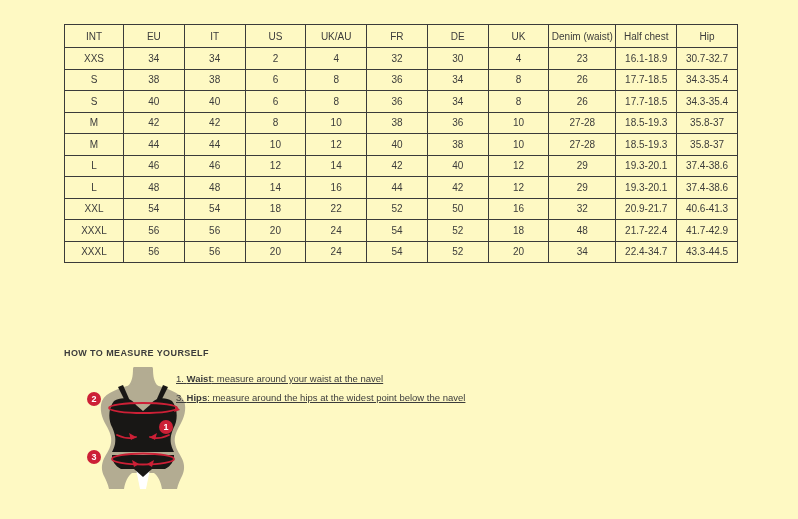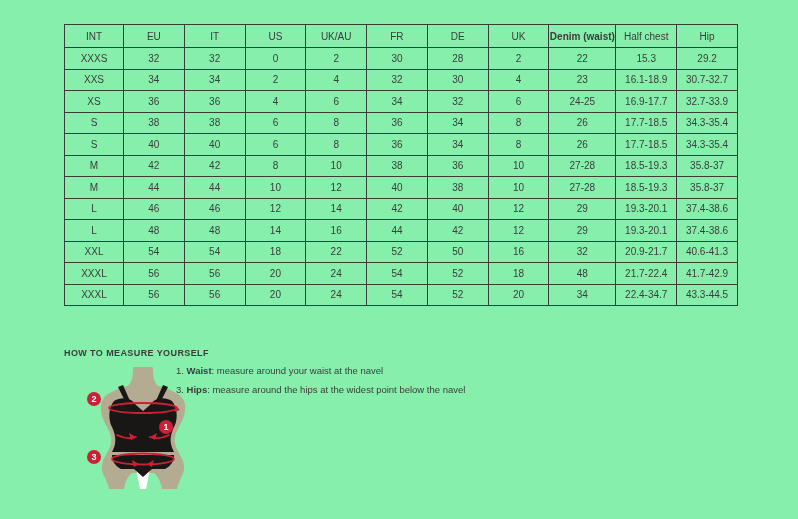--- a/index.html
+++ b/index.html
@@ -1,20 +1,20 @@
 <!DOCTYPE html>
 <html><head>
 <meta charset="utf-8">
 <style>
   html, body { margin: 0; padding: 0; background: #ffffff; }
   .page {
     position: relative;
     width: 798px;
     height: 519px;
-    background: #86efac;
+    background: #fef9c3;
     font-family: "Liberation Sans", sans-serif;
     color: #3c3c3b;
     overflow: hidden;
   }
 
   
   table.size-chart {
     position: absolute;
     left: 64px;
     top: 24px;
@@ -29,37 +29,38 @@
     vertical-align: middle;
     font-size: 10px;
     font-weight: 400;
     color: #3c3c3b;
     white-space: nowrap;
     padding: 0;
   }
   table.size-chart th { height: 22px; }
   table.size-chart td { height: 20.5px; }
   table.size-chart th:nth-child(1) { width: 58px; }
-  table.size-chart th:nth-child(9) { width: 66px; font-weight: bold; }
+  table.size-chart th:nth-child(9) { width: 66px; }
 
   
   .measure-title {
     position: absolute;
     left: 64px;
     top: 348px;
     font-size: 9px;
     font-weight: 700;
     letter-spacing: 0.4px;
     color: #3c3c3b;
     text-align: center;
   }
   .steps {
     position: absolute;
     left: 176px;
-    top: 362px;
+    top: 370px;
+    text-decoration: underline;
   }
   .step {
     font-size: 9.5px;
     line-height: 18.5px;
     color: #3c3c3b;
     white-space: nowrap;
   }
   .step b { font-weight: 700; }
 
   .figure-wrap {
@@ -86,57 +87,31 @@
           <th>FR</th>
           <th>DE</th>
           <th>UK</th>
           <th>Denim (waist)</th>
           <th>Half chest</th>
           <th>Hip</th>
         </tr>
     </thead>
     <tbody id="table-body">
         <tr>
-          <td>XXXS</td>
-          <td>32</td>
-          <td>32</td>
-          <td>0</td>
-          <td>2</td>
-          <td>30</td>
-          <td>28</td>
-          <td>2</td>
-          <td>22</td>
-          <td>15.3</td>
-          <td>29.2</td>
-        </tr>
-        <tr>
           <td>XXS</td>
           <td>34</td>
           <td>34</td>
           <td>2</td>
           <td>4</td>
           <td>32</td>
           <td>30</td>
           <td>4</td>
           <td>23</td>
           <td>16.1-18.9</td>
           <td>30.7-32.7</td>
-        </tr>
-        <tr>
-          <td>XS</td>
-          <td>36</td>
-          <td>36</td>
-          <td>4</td>
-          <td>6</td>
-          <td>34</td>
-          <td>32</td>
-          <td>6</td>
-          <td>24-25</td>
-          <td>16.9-17.7</td>
-          <td>32.7-33.9</td>
         </tr>
         <tr>
           <td>S</td>
           <td>38</td>
           <td>38</td>
           <td>6</td>
           <td>8</td>
           <td>36</td>
           <td>34</td>
           <td>8</td>

